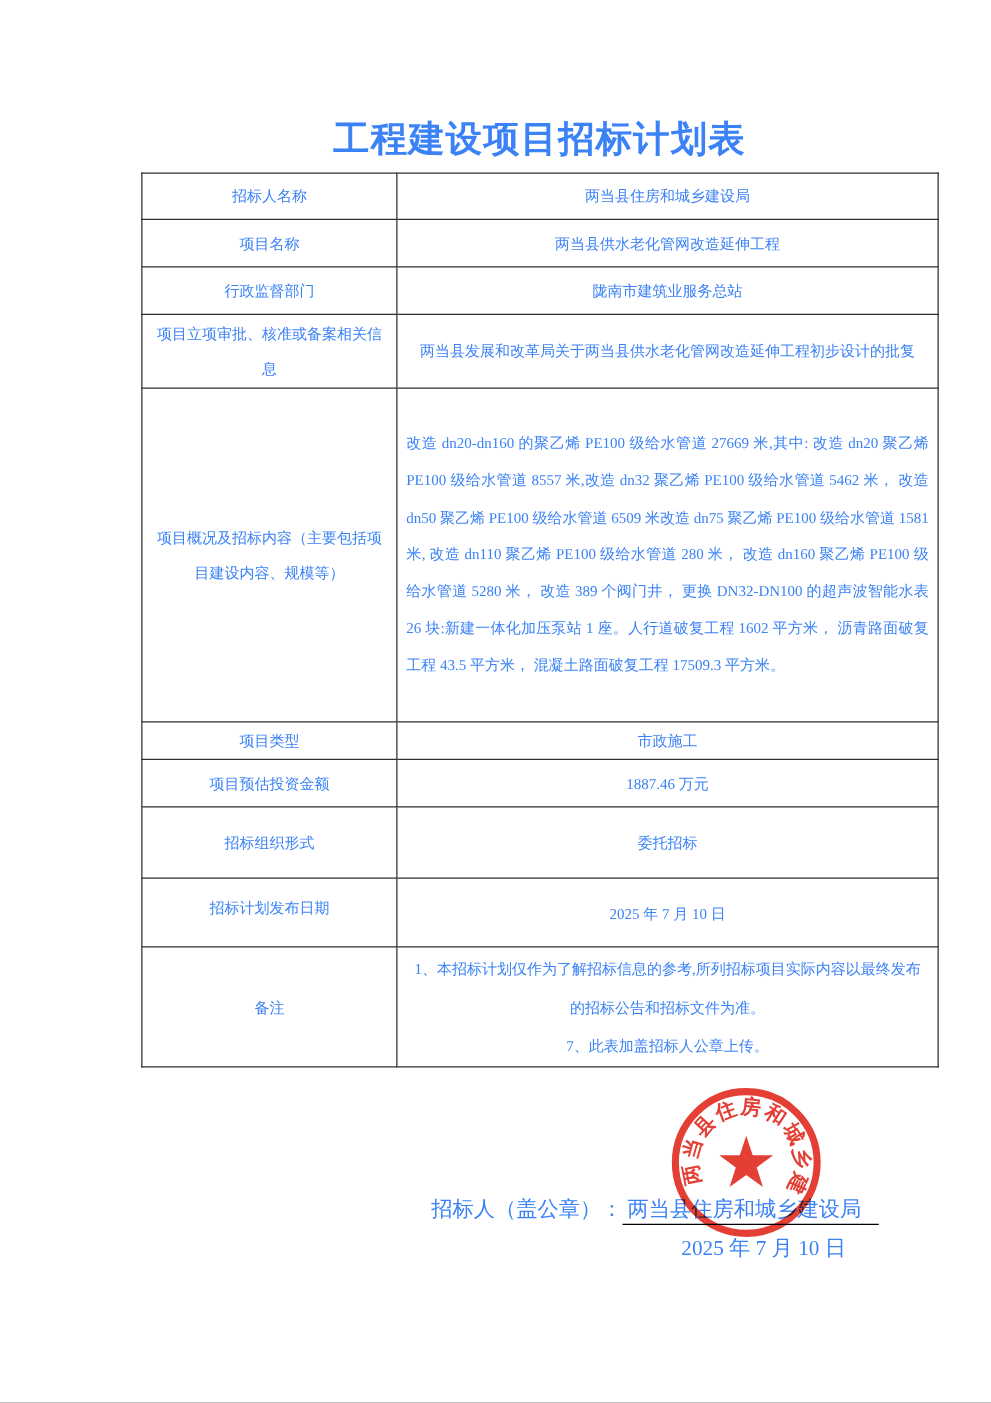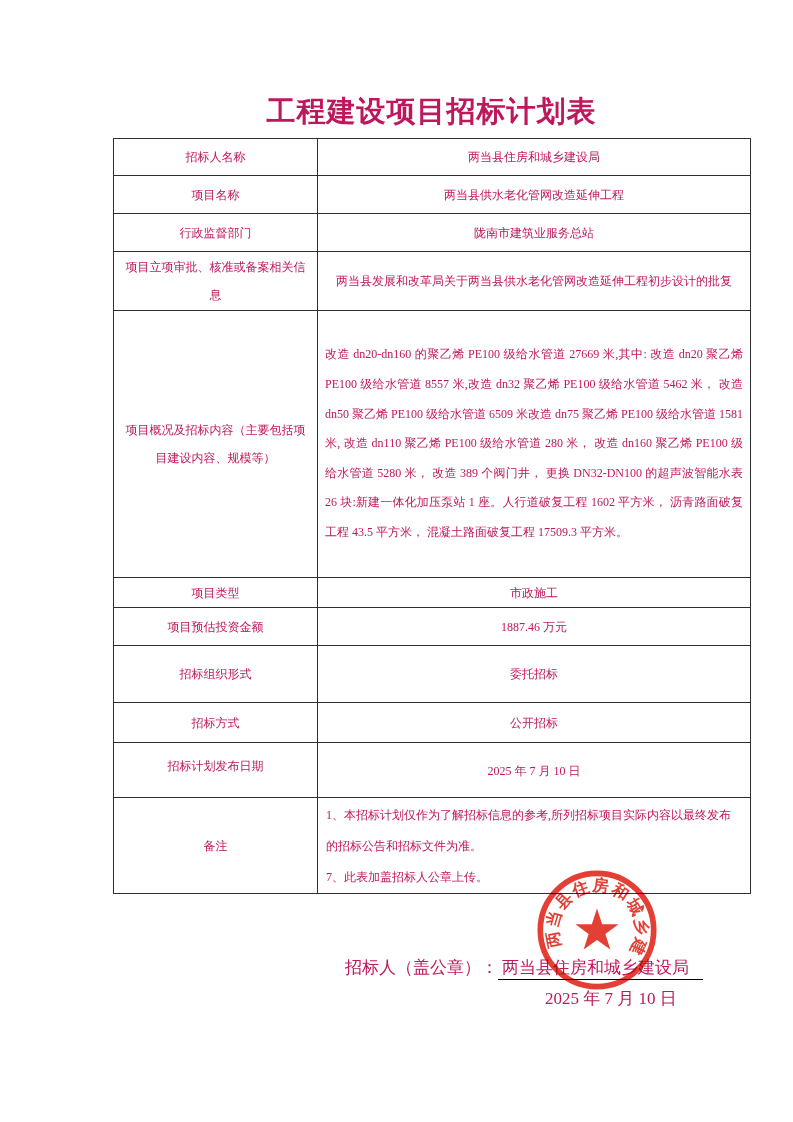--- a/index.html
+++ b/index.html
@@ -4,21 +4,21 @@
 <style>
   * { margin: 0; padding: 0; box-sizing: border-box; }
   html, body { background: #888; }
   .page {
     position: relative;
     width: 793px;
     height: 1122px;
     margin: 0 auto;
     background: #ffffff;
     font-family: "Liberation Serif", "DejaVu Serif", serif;
-    color: #be185d;
+    color: #3b82f6;
     overflow: hidden;
   }
   .doc-title {
     position: absolute;
     left: 113px;
     top: 92px;
     width: 637px;
     text-align: center;
     font-size: 29px;
     font-weight: bold;
@@ -63,21 +63,21 @@
   tr.r11 { height: 55px; margin-top: 30px; }
   tr.r12 { height: 93px; }
   tr.r5 td.value-cell {
     text-align: justify;
     line-height: 29.6px;
     padding: 0 7px;
   }
   tr.r11 td.label-cell { vertical-align: top; padding-top: 9px; }
   tr.r11 td.value-cell { vertical-align: bottom; padding-bottom: 12px; }
   tr.r12 td.value-cell {
-    text-align: left;
+    text-align: center;
     line-height: 31px;
     padding: 2px 8px 0 8px;
     vertical-align: middle;
   }
   tr.r12 td.value-cell span { display: block; }
   .signature-block {
     position: absolute;
     left: 113px;
     top: 956px;
     width: 637px;
@@ -145,24 +145,20 @@
         <td class="value-cell">市政施工</td>
       </tr>
       <tr class="r7">
         <td class="label-cell">项目预估投资金额</td>
         <td class="value-cell">1887.46 万元</td>
       </tr>
       <tr class="r8">
         <td class="label-cell">招标组织形式</td>
         <td class="value-cell">委托招标</td>
       </tr>
-      <tr class="r9">
-        <td class="label-cell">招标方式</td>
-        <td class="value-cell">公开招标</td>
-      </tr>
       <tr class="r11">
         <td class="label-cell">招标计划发布日期</td>
         <td class="value-cell">2025 年 7 月 10 日</td>
       </tr>
       <tr class="r12">
         <td class="label-cell">备注</td>
         <td class="value-cell">
           <span>1、本招标计划仅作为了解招标信息的参考,所列招标项目实际内容以最终发布的招标公告和招标文件为准。</span>
           <span>7、此表加盖招标人公章上传。</span>
         </td>

